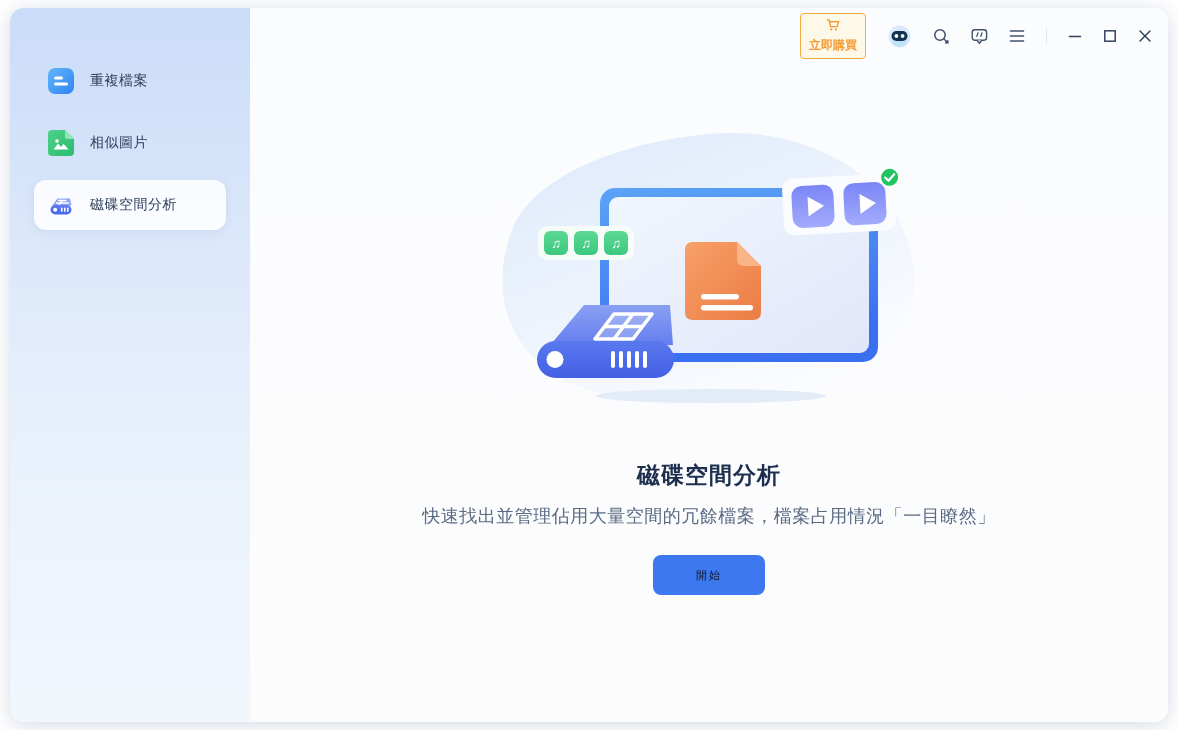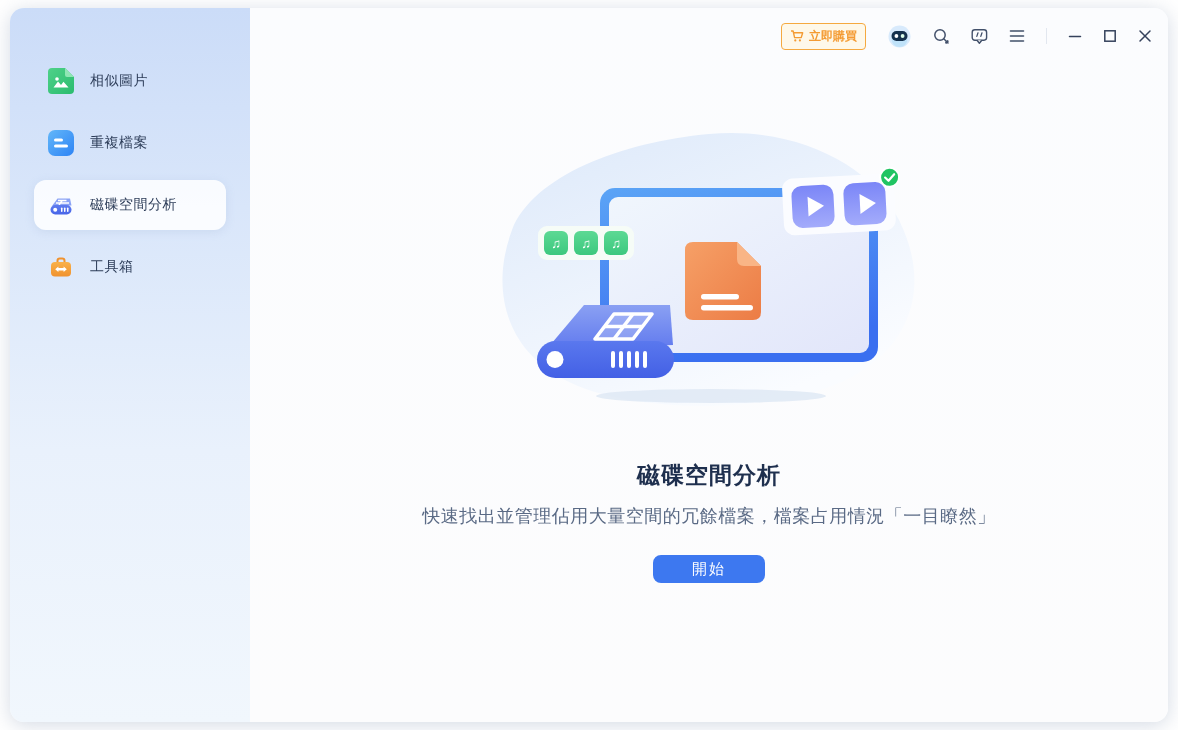--- a/index.html
+++ b/index.html
@@ -37,77 +37,77 @@
   .nav-icon { width:26px; height:26px; flex:none; display:flex; }
   .nav-label { font-size:14px; color:#2c3c58; letter-spacing:.5px; }
 
   
   .main { flex:1; display:flex; flex-direction:column; background:linear-gradient(180deg,#fbfcfe, #fcfcfd); }
 
   .topbar { height:56px; flex:none; display:flex; align-items:center; justify-content:flex-end; padding-right:16px; gap:21px; }
   .buy-btn {
     display:flex; align-items:center; gap:5px; cursor:pointer;
     border:1px solid #f5a93f; background:#fef8e9; color:#f49b33;
-    border-radius:4px; padding:4px 8px; font-size:12px; font-weight:bold;
+    border-radius:4px; padding:4px 8px; font-size:12px; font-weight:bold;flex-direction:column;
   }
   .tool-btn { display:flex; align-items:center; justify-content:center; cursor:pointer; }
   .tb-divider { width:1px; height:16px; background:#e2e7ef; }
 
   .content { flex:1; display:flex; flex-direction:column; align-items:center; }
   .illustration { margin-top:60px; flex:none; }
   .page-title { margin-top:46px; font-size:23px; font-weight:bold; color:#1e2f4e; letter-spacing:1px; }
   .page-subtitle { margin-top:13px; font-size:18px; color:#5a6a85; letter-spacing:.5px; }
   .start-btn {
-    margin-top:27px; width:112px; height:28px; border:none; border-radius:8px;
-    background:#3d78f0; color:#ffffff; font-size:15px; cursor:pointer;
+    margin-top:27px; width:112px; height:40px; border:none; border-radius:8px;
+    background:#3d78f0; color:#0f172a; font-size:11px; cursor:pointer;
     font-family:"Liberation Sans", sans-serif; letter-spacing:2px;
   }
 </style>
 </head>
 <body>
 
 <div class="app-window">
 
   <aside class="sidebar">
 
     <nav class="nav">
+
+      <div class="nav-item">
+        <span class="nav-icon">
+          <svg width="26" height="26" viewBox="0 0 26 26">
+            <defs>
+                <linearGradient id="gB" x1="0" y1="0" x2="1" y2="1">
+              <stop offset="0" stop-color="#63b7f9"></stop>
+                  <stop offset="1" stop-color="#2e84f5"></stop>
+                </linearGradient>
+              </defs>
+            <rect width="26" height="26" rx="7" fill="url(#gB)"></rect>
+            <rect x="6" y="8.5" width="9" height="3" rx="1.5" fill="#fff"></rect>
+            <rect x="6" y="14.5" width="14" height="3" rx="1.5" fill="#fff"></rect>
+          </svg>
+        </span>
+        <span class="nav-label">重複檔案</span>
+      </div>
 
       <div class="nav-item">
         <span class="nav-icon">
           <svg width="26" height="26" viewBox="0 0 26 26">
             <defs>
                 <linearGradient id="gG" x1="0" y1="0" x2="1" y2="1">
               <stop offset="0" stop-color="#4fd189"></stop>
                   <stop offset="1" stop-color="#2bbc6f"></stop>
                 </linearGradient>
               </defs>
             <path d="M4 0 H17 L26 9 V22 q0 4 -4 4 H4 q-4 0 -4 -4 V4 q0 -4 4 -4 Z" fill="url(#gG)"></path>
             <path d="M17 0 L26 9 H19 q-2 0 -2 -2 Z" fill="#8fe6b4"></path>
             <circle cx="9" cy="11" r="1.8" fill="#fff"></circle>
             <path d="M5.5 19.5 L10 13.5 L13 17 L15.5 13.8 L20.5 19.5 Z" fill="#fff"></path>
           </svg>
         </span>
         <span class="nav-label">相似圖片</span>
-      </div>
-
-      <div class="nav-item">
-        <span class="nav-icon">
-          <svg width="26" height="26" viewBox="0 0 26 26">
-            <defs>
-                <linearGradient id="gB" x1="0" y1="0" x2="1" y2="1">
-              <stop offset="0" stop-color="#63b7f9"></stop>
-                  <stop offset="1" stop-color="#2e84f5"></stop>
-                </linearGradient>
-              </defs>
-            <rect width="26" height="26" rx="7" fill="url(#gB)"></rect>
-            <rect x="6" y="8.5" width="9" height="3" rx="1.5" fill="#fff"></rect>
-            <rect x="6" y="14.5" width="14" height="3" rx="1.5" fill="#fff"></rect>
-          </svg>
-        </span>
-        <span class="nav-label">重複檔案</span>
       </div>
 
       <div class="nav-item active">
         <span class="nav-icon">
           <svg width="26" height="26" viewBox="0 0 26 26">
             <defs>
                 <linearGradient id="gD" x1="0" y1="0" x2="0" y2="1">
               <stop offset="0" stop-color="#5e7bef"></stop>
                   <stop offset="1" stop-color="#4765e8"></stop>
                 </linearGradient>
@@ -117,36 +117,20 @@
             <rect x="2.5" y="13" width="21" height="9.5" rx="4.7" fill="url(#gD)"></rect>
             <circle cx="7.2" cy="17.7" r="2" fill="#fff"></circle>
             <rect x="13" y="15.5" width="1.5" height="4.5" rx=".7" fill="#fff"></rect>
             <rect x="16" y="15.5" width="1.5" height="4.5" rx=".7" fill="#fff"></rect>
             <rect x="19" y="15.5" width="1.5" height="4.5" rx=".7" fill="#fff"></rect>
           </svg>
         </span>
         <span class="nav-label">磁碟空間分析</span>
       </div>
 
-      <div class="nav-item">
-        <span class="nav-icon">
-          <svg width="26" height="26" viewBox="0 0 26 26">
-            <defs>
-                <linearGradient id="gO" x1="0" y1="0" x2="0" y2="1">
-              <stop offset="0" stop-color="#f9b14a"></stop>
-                  <stop offset="1" stop-color="#f0922e"></stop>
-                </linearGradient>
-              </defs>
-            <path d="M9.5 9 V6.8 q0-2.3 2.3-2.3 h2.4 q2.3 0 2.3 2.3 V9" fill="none" stroke="#f0922e" stroke-width="2"></path>
-            <rect x="3" y="8" width="20" height="14.5" rx="4" fill="url(#gO)"></rect>
-            <path d="M7.2 15.2 l3.2-2.8 v1.6 h5.2 v-1.6 l3.2 2.8 -3.2 2.8 v-1.6 h-5.2 v1.6 Z" fill="#fff"></path>
-          </svg>
-        </span>
-        <span class="nav-label">工具箱</span>
-      </div>
 
     </nav>
   </aside>
 
   <main class="main">
 
     <div class="topbar">
       <div class="buy-btn">
         <span style="display:flex;">
           <svg width="14" height="14" viewBox="0 0 14 14">

